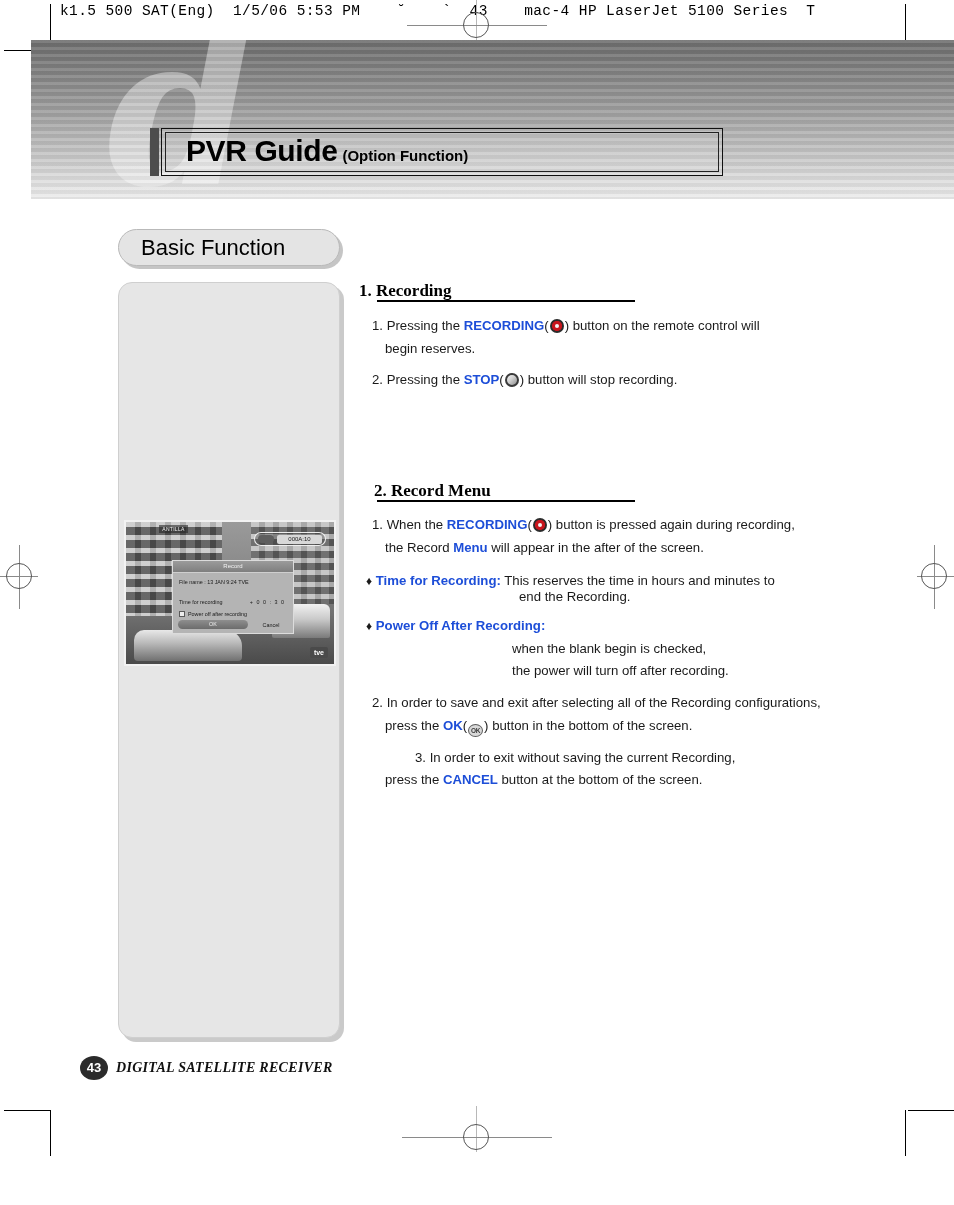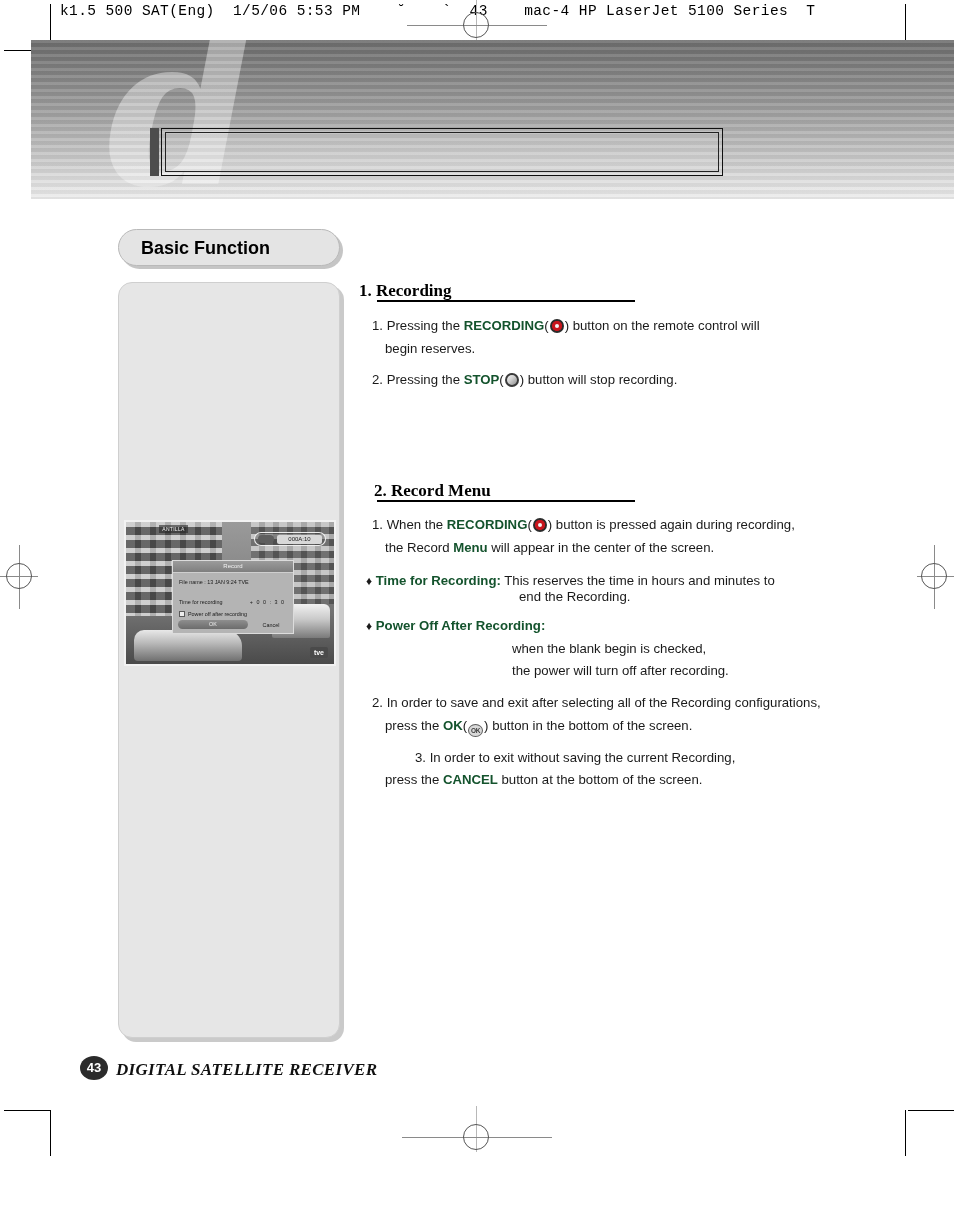--- a/index.html
+++ b/index.html
@@ -176,22 +176,22 @@
     background: #e4e4e4;
     border: 1px solid #b9b9b9;
     box-sizing: border-box;
     box-shadow: 3px 3px 0 rgba(150,150,150,0.55);
   }
   .section-pill span {
     position: absolute;
     left: 22px;
     top: 50%;
     transform: translateY(-50%);
-    font-size: 18px;
-    font-weight: bold;
+    font-size: 22px;
+    font-weight: normal;
     color: #000;
   }
 
   
   .fig-panel {
     position: absolute;
     left: 118px;
     top: 282px;
     width: 222px;
     height: 756px;
@@ -456,21 +456,21 @@
     background: #000;
   }
 
   .para {
     position: absolute;
     font-size: 13.2px;
     color: #1a1a1a;
     line-height: 23px;
     white-space: nowrap;
   }
-  .para b { font-weight: bold; color: #14532d; text-align: center; }
+  .para b { font-weight: bold; color: #1d4ed8; text-align: center; }
 
   
   .ic {
     display: inline-block;
     vertical-align: -3px;
     margin: 0 1px;
   }
   .ic-record {
     width: 14px; height: 14px;
     border-radius: 50%;
@@ -539,21 +539,21 @@
     text-align: center;
     line-height: 24px;
   }
   .footer-text {
     position: absolute;
     left: 116px;
     top: 1060px;
     font-family: "Liberation Serif", serif;
     font-weight: bold;
     font-style: italic;
-    font-size: 17px;
+    font-size: 14px;
     letter-spacing: 0.3px;
     color: #111;
     white-space: nowrap;
   }
 </style>
 </head>
 <body>
 
 <div class="slug">k1.5 500 SAT(Eng)  1/5/06 5:53 PM    ˘    `  43    mac-4 HP LaserJet 5100 Series  T</div>
 
@@ -587,20 +587,23 @@
   <div class="ring"></div>
 </div>
 
 <div class="banner">
   <div class="watermark">d</div>
   <div class="stripes"></div>
 </div>
 <div class="title-bar-accent"></div>
 <div class="title-box">
   <div class="inner-rule"></div>
+  <div class="title-text">
+    <span class="title-main">PVR Guide</span><span class="title-sub">(Option Function)</span>
+  </div>
 </div>
 
 <div class="section-pill">
   <span>Basic Function</span>
 </div>
 
 <div class="fig-panel">
 
 
   <div class="screenshot" id="shot-menu">
@@ -655,21 +658,21 @@
   </div>
 
   <div class="head-num" style="left:374px; top:481px;">2. Record Menu</div>
   <div class="head-rule" style="left:377px; top:500px; width:258px;"></div>
 
   <div class="para" style="left:372px; top:513px;">
     <span>1.</span>
     <span>When the </span><b>RECORDING</b><span>(</span><span class="ic ic-record"></span><span>) button is pressed again during recording,</span>
   </div>
   <div class="para" style="left:385px; top:536px;">
-    <span>the Record </span><b>Menu</b><span> will appear in the center of the screen.</span>
+    <span>the Record </span><b>Menu</b><span> will appear in the after of the screen.</span>
   </div>
 
   <div class="para" style="left:366px; top:569px;">
     <span class="diamond">♦</span>
     <b>Time for Recording:</b><span> This reserves the time in hours and minutes to</span>
   </div>
   <div class="para" style="left:519px; top:585px;">end the Recording.</div>
 
   <div class="para" style="left:366px; top:614px;">
     <span class="diamond">♦</span>

